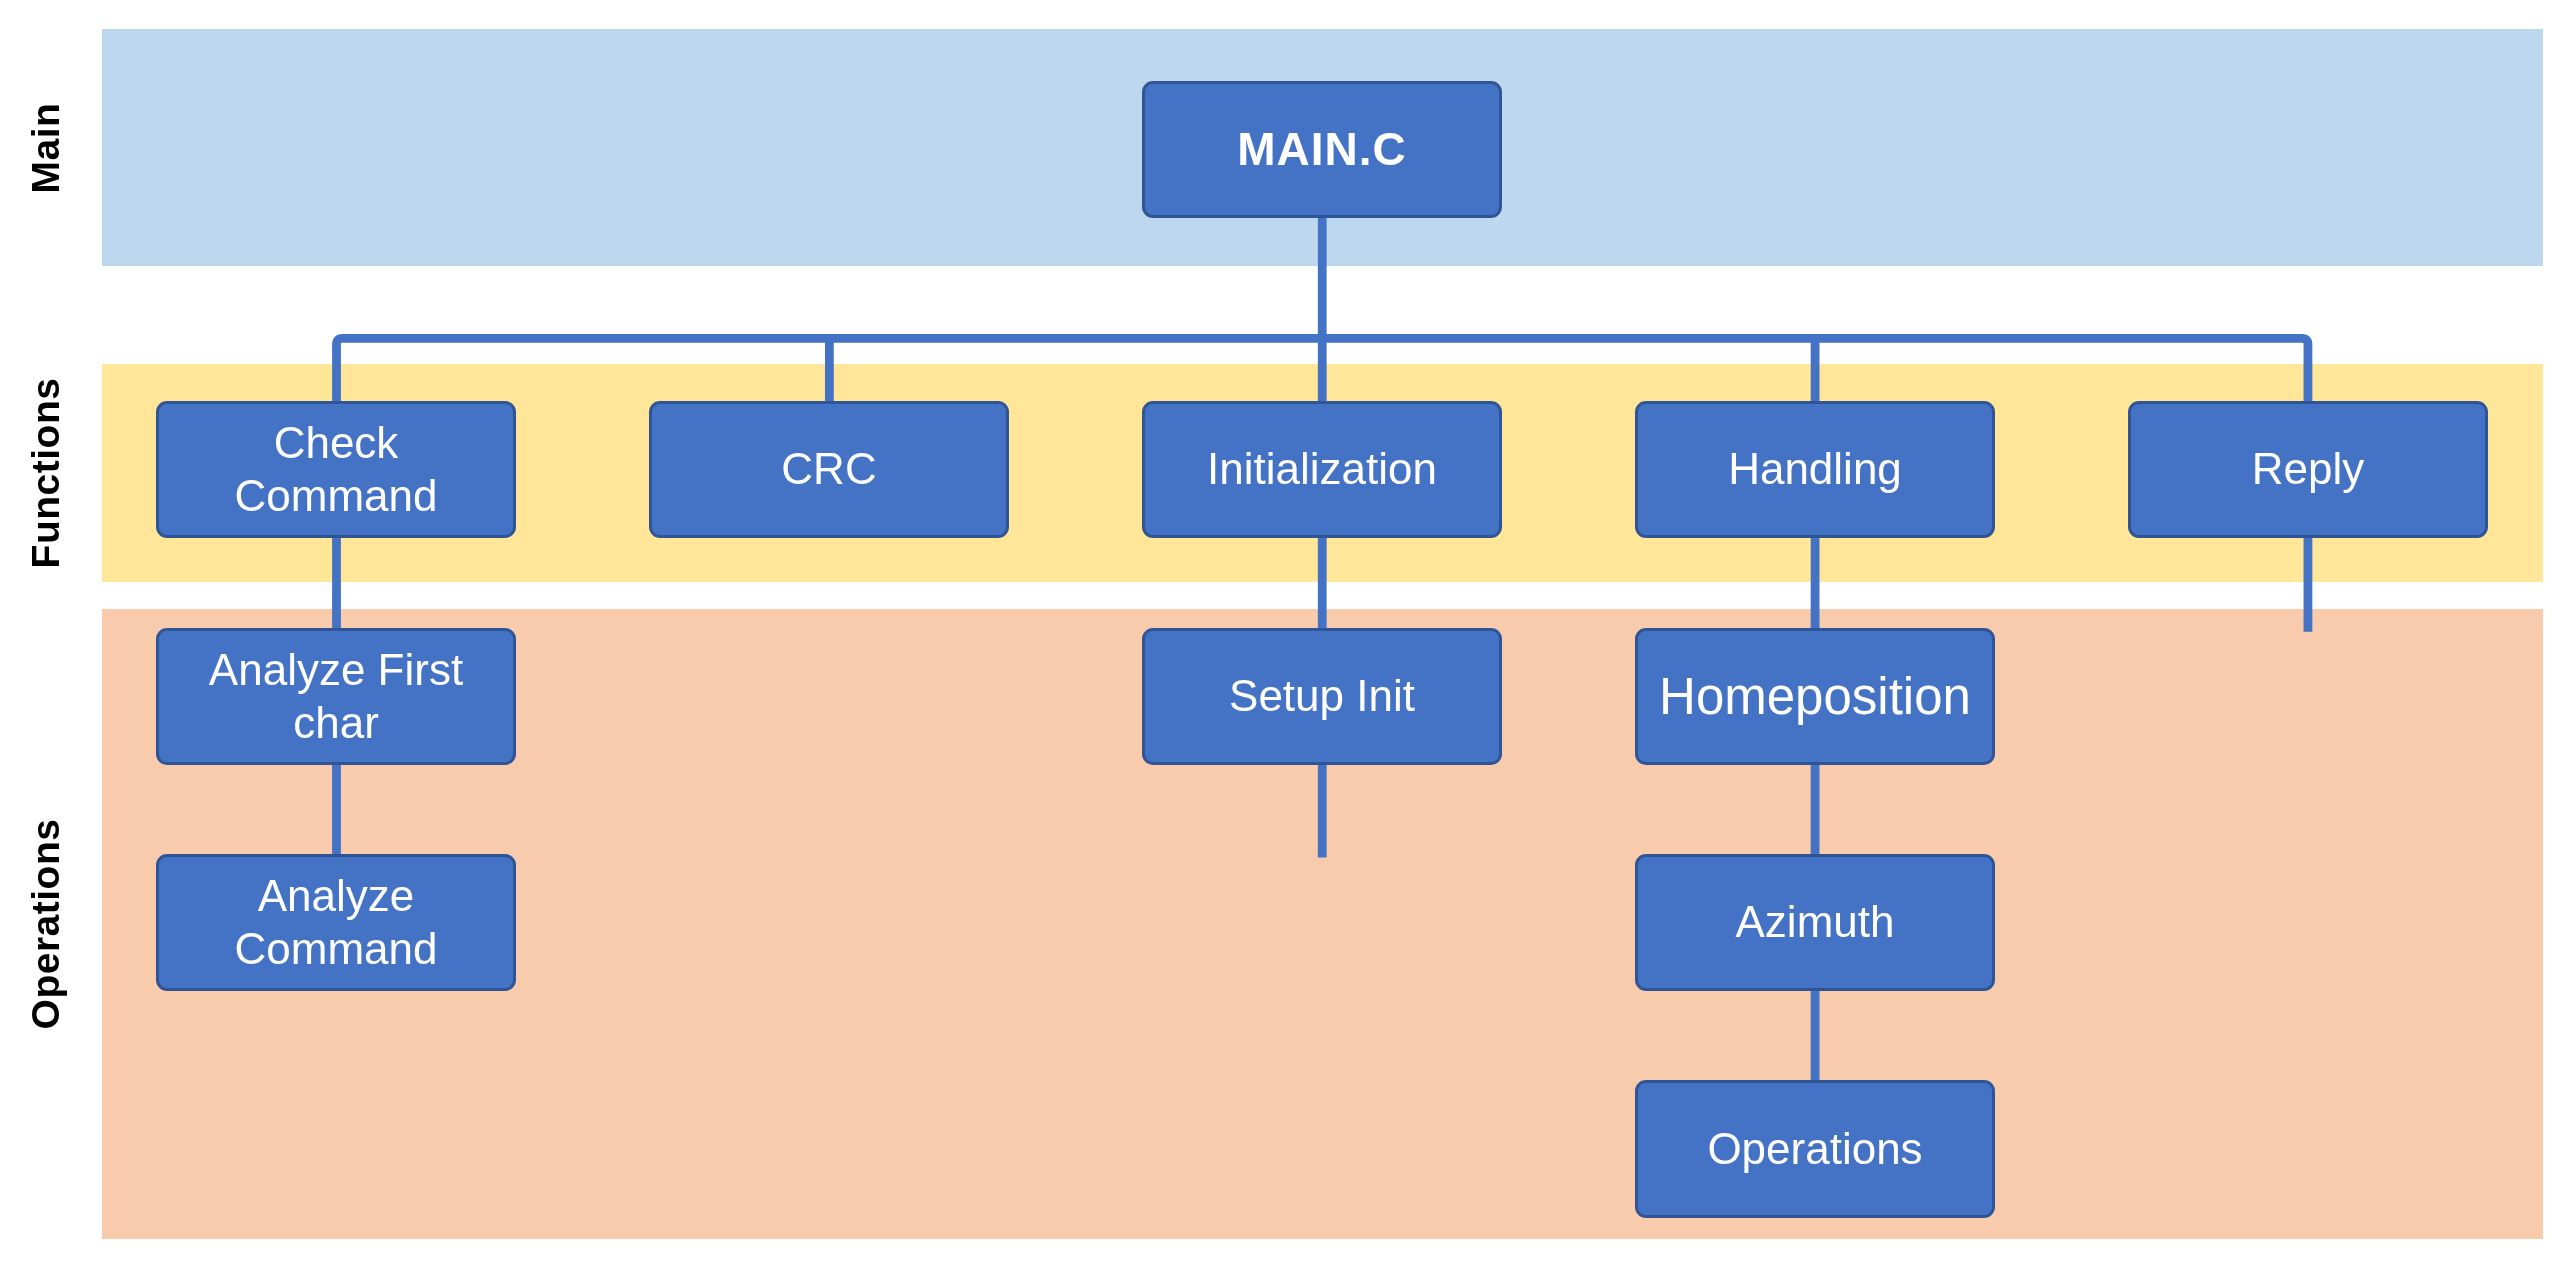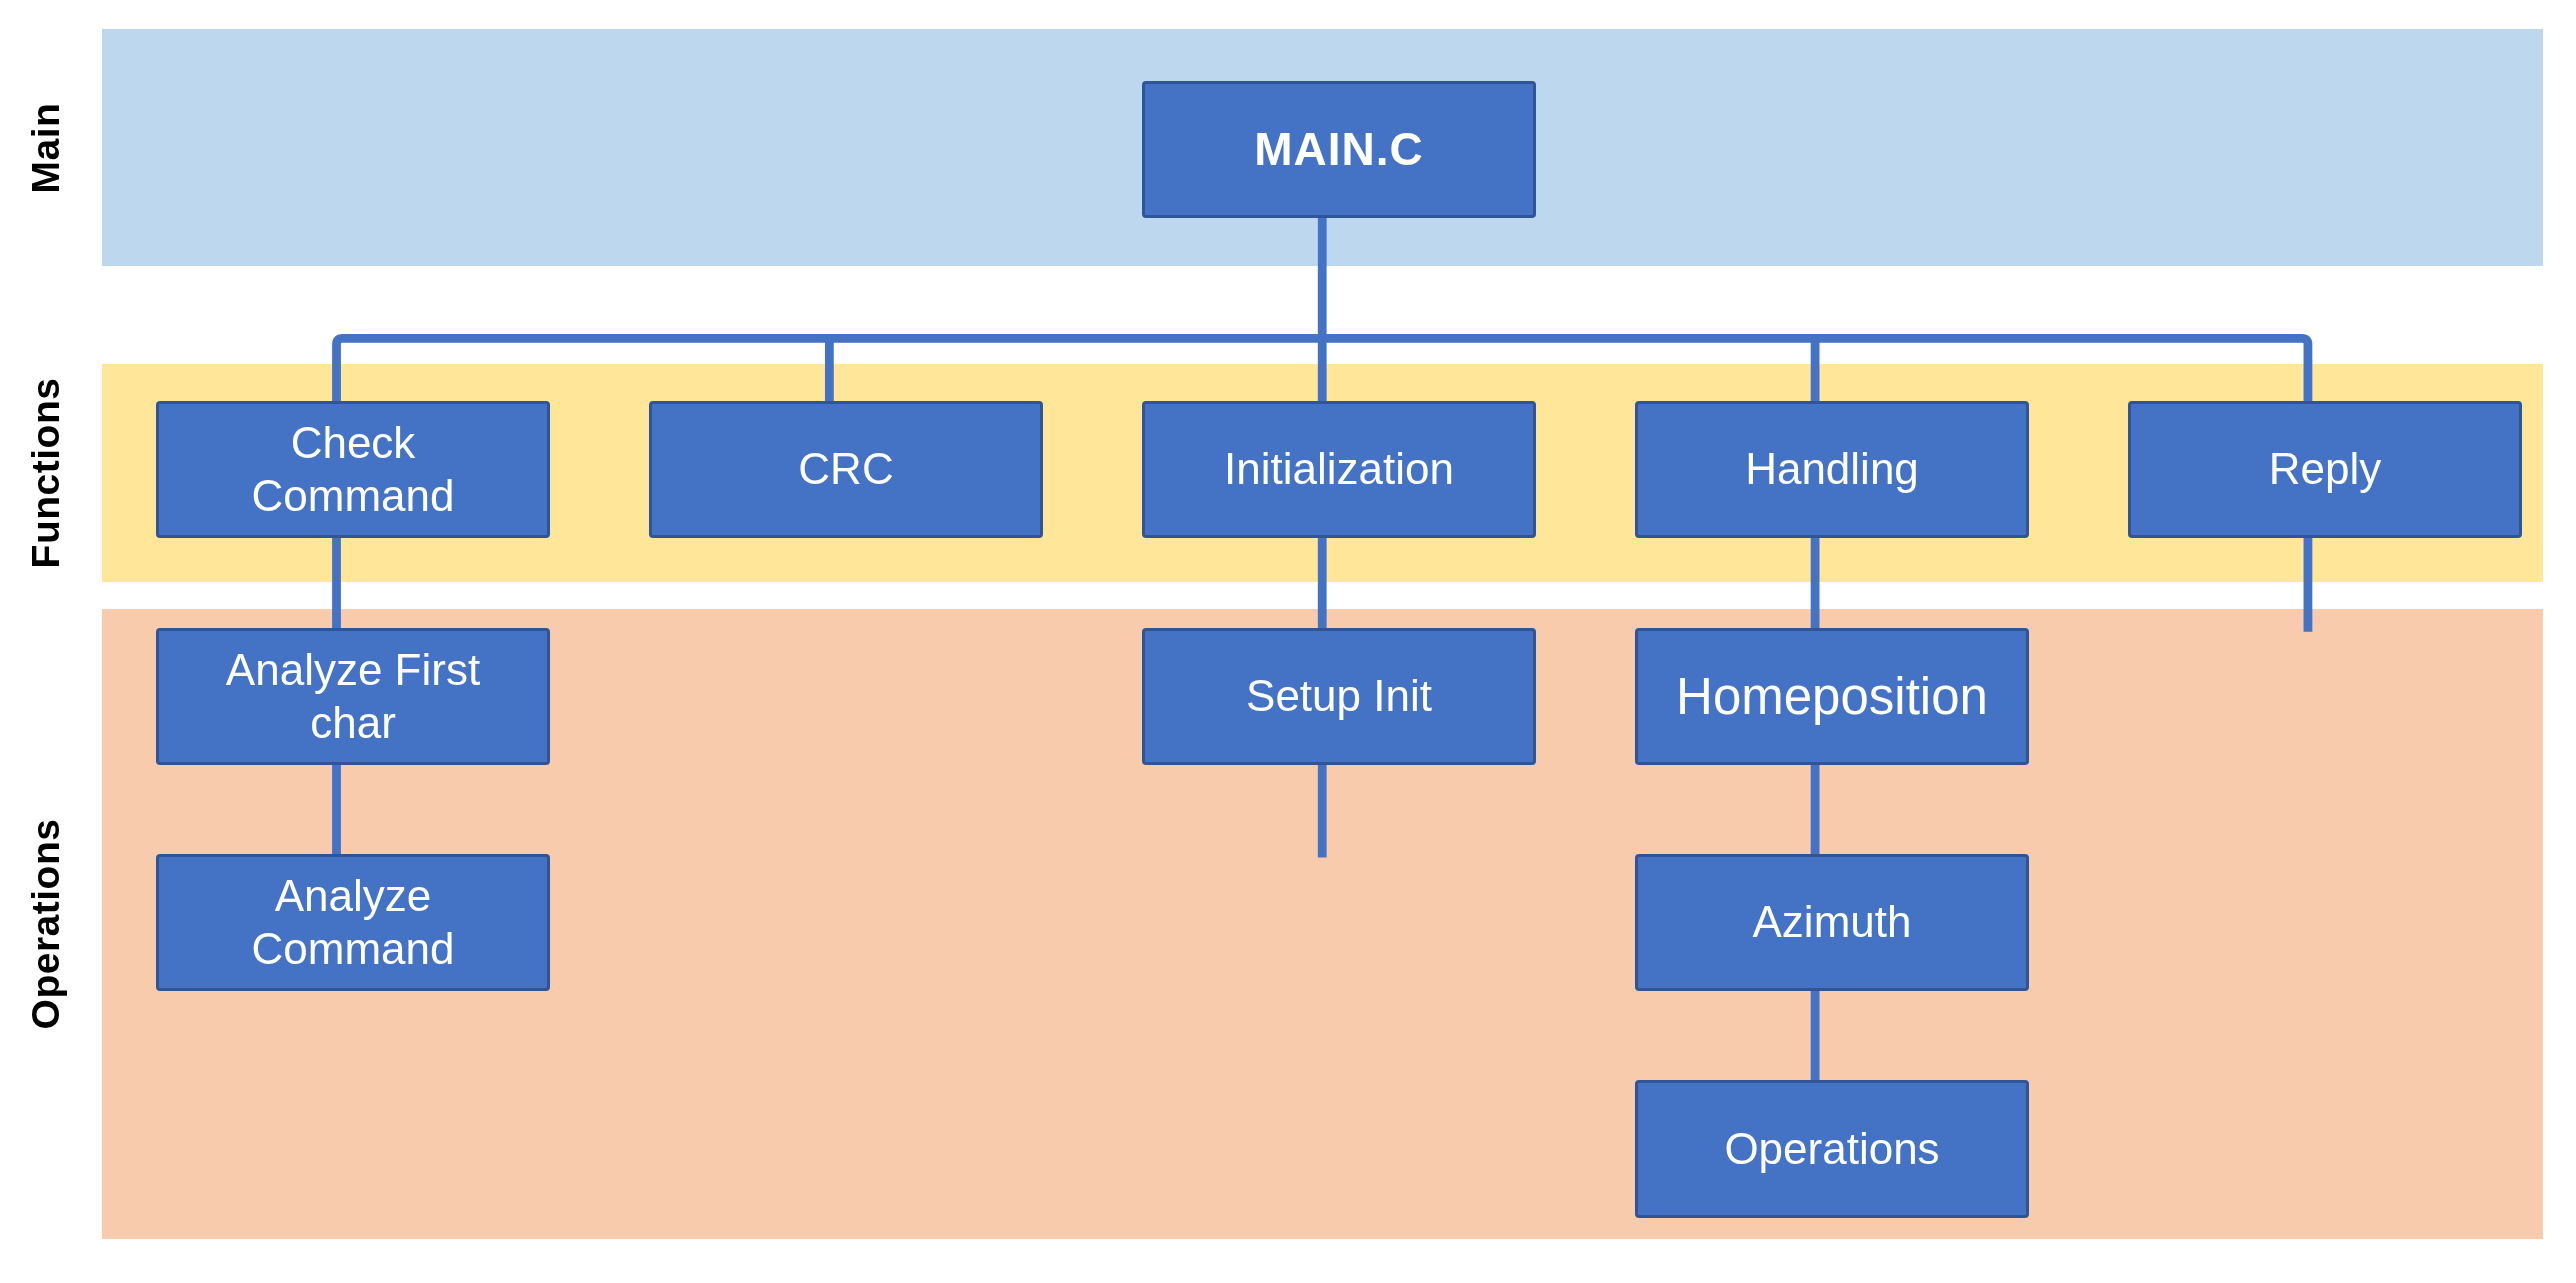--- a/index.html
+++ b/index.html
@@ -19,22 +19,22 @@
     white-space:nowrap;letter-spacing:0.5px;
   }
   .lbl-main{top:148px;}
   .lbl-functions{top:473px;}
   .lbl-operations{top:924px;}
   
   .wires{position:absolute;left:0;top:0;}
   .wires path{stroke:#4472C4;stroke-width:9;fill:none;}
   
   .node{
-    position:absolute;width:394px;height:137px;box-sizing:border-box;
-    background:#4472C4;border:3.9px solid #2F5597;border-radius:4px;
+    position:absolute;width:360px;height:137px;box-sizing:border-box;
+    background:#4472C4;border:3.9px solid #2F5597;border-radius:11px;
     display:flex;align-items:center;justify-content:center;
     color:#ffffff;font-size:44px;line-height:1.2;text-align:center;
   }
   .node .lbl{white-space:pre-line;}
   .node-bold{font-weight:bold;font-size:46px;letter-spacing:1px;}
   .node-small{font-size:51px;}
   
   .c1{left:156px;} .c2{left:649px;} .c3{left:1142px;} .c4{left:1635px;} .c5{left:2128px;align-items:center;}
   
   .r1{top:81px;} .r2{top:401px;} .r3{top:628px;} .r4{top:854px;} .r5{top:1080px;height:138px;}

